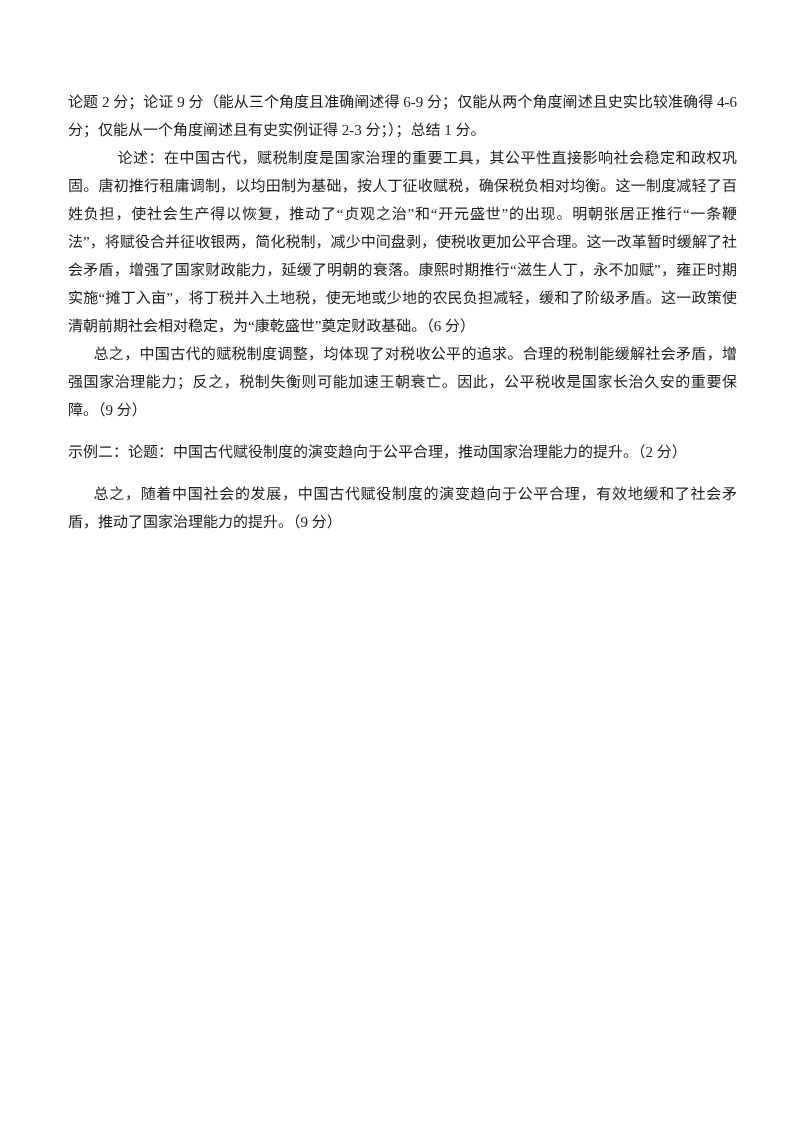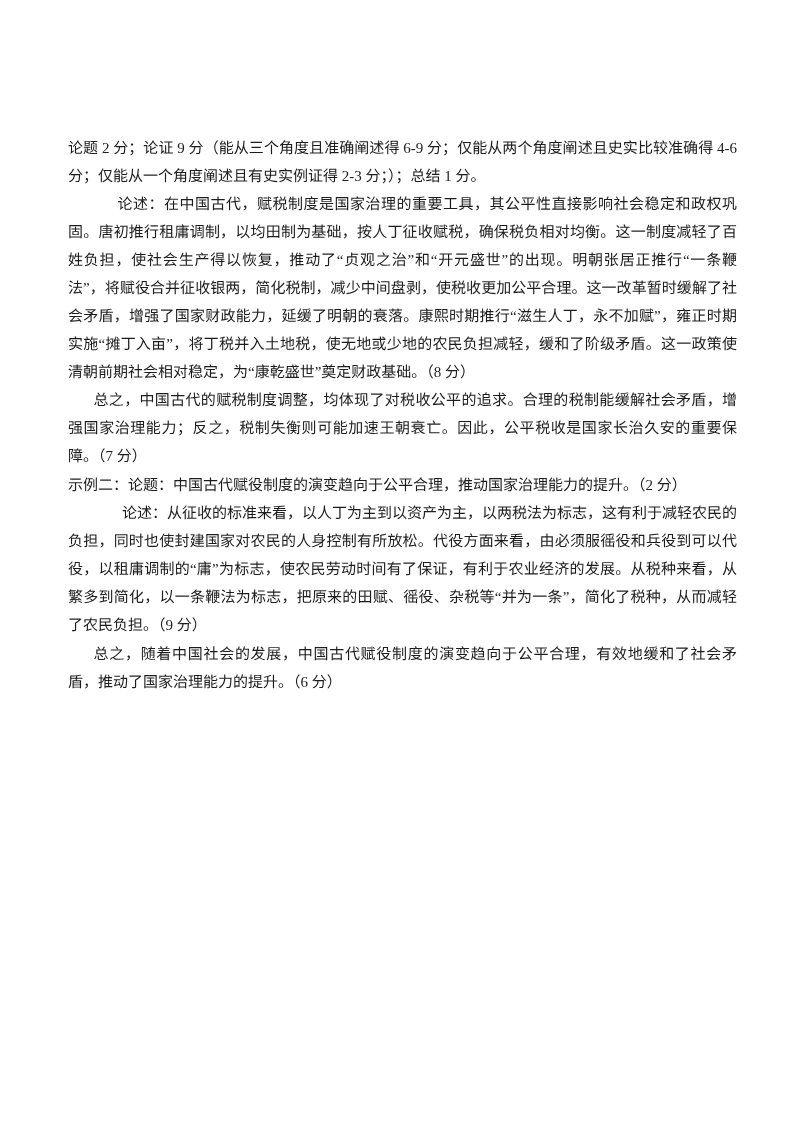--- a/index.html
+++ b/index.html
@@ -21,40 +21,39 @@
     font-family: "Liberation Serif", "DejaVu Serif", serif;
     font-size: 15px;
     line-height: 28px;
     color: #1c1c1c;
     text-align: justify;
   }
   .para {
     margin: 0;
     word-break: break-all;
   }
-  .indent-0  { text-indent: 0; margin-top: 46px; }
+  .indent-0  { text-indent: 0; }
   .indent-sm { text-indent: 1.7em; }
   .indent-lg { text-indent: 3.3em; }
   .indent-xl { text-indent: 3.6em; }
-  .gap-top   { margin-top: 1px; }
+  .gap-top   { margin-top: 14px; }
 </style>
 </head>
 <body>
 
 <div class="page">
   <div class="doc">
 
     <p class="para indent-0">论题 2 分；论证 9 分（能从三个角度且准确阐述得 6-9 分；仅能从两个角度阐述且史实比较准确得 4-6 分；仅能从一个角度阐述且有史实例证得 2-3 分；）；总结 1 分。</p>
 
 
-    <p class="para indent-lg">论述：在中国古代，赋税制度是国家治理的重要工具，其公平性直接影响社会稳定和政权巩固。唐初推行租庸调制，以均田制为基础，按人丁征收赋税，确保税负相对均衡。这一制度减轻了百姓负担，使社会生产得以恢复，推动了“贞观之治”和“开元盛世”的出现。明朝张居正推行“一条鞭法”，将赋役合并征收银两，简化税制，减少中间盘剥，使税收更加公平合理。这一改革暂时缓解了社会矛盾，增强了国家财政能力，延缓了明朝的衰落。康熙时期推行“滋生人丁，永不加赋”，雍正时期实施“摊丁入亩”，将丁税并入土地税，使无地或少地的农民负担减轻，缓和了阶级矛盾。这一政策使清朝前期社会相对稳定，为“康乾盛世”奠定财政基础。（8 分）</p>
+    <p class="para indent-lg">论述：在中国古代，赋税制度是国家治理的重要工具，其公平性直接影响社会稳定和政权巩固。唐初推行租庸调制，以均田制为基础，按人丁征收赋税，确保税负相对均衡。这一制度减轻了百姓负担，使社会生产得以恢复，推动了“贞观之治”和“开元盛世”的出现。明朝张居正推行“一条鞭法”，将赋役合并征收银两，简化税制，减少中间盘剥，使税收更加公平合理。这一改革暂时缓解了社会矛盾，增强了国家财政能力，延缓了明朝的衰落。康熙时期推行“滋生人丁，永不加赋”，雍正时期实施“摊丁入亩”，将丁税并入土地税，使无地或少地的农民负担减轻，缓和了阶级矛盾。这一政策使清朝前期社会相对稳定，为“康乾盛世”奠定财政基础。（6 分）</p>
 
-    <p class="para indent-sm">总之，中国古代的赋税制度调整，均体现了对税收公平的追求。合理的税制能缓解社会矛盾，增强国家治理能力；反之，税制失衡则可能加速王朝衰亡。因此，公平税收是国家长治久安的重要保障。（7 分）</p>
+    <p class="para indent-sm">总之，中国古代的赋税制度调整，均体现了对税收公平的追求。合理的税制能缓解社会矛盾，增强国家治理能力；反之，税制失衡则可能加速王朝衰亡。因此，公平税收是国家长治久安的重要保障。（9 分）</p>
 
     <p class="para indent-0 gap-top">示例二：论题：中国古代赋役制度的演变趋向于公平合理，推动国家治理能力的提升。（2 分）</p>
 
-    <p class="para indent-xl">论述：从征收的标准来看，以人丁为主到以资产为主，以两税法为标志，这有利于减轻农民的负担，同时也使封建国家对农民的人身控制有所放松。代役方面来看，由必须服徭役和兵役到可以代役，以租庸调制的“庸”为标志，使农民劳动时间有了保证，有利于农业经济的发展。从税种来看，从繁多到简化，以一条鞭法为标志，把原来的田赋、徭役、杂税等“并为一条”，简化了税种，从而减轻了农民负担。（9 分）</p>
 
-    <p class="para indent-sm gap-top">总之，随着中国社会的发展，中国古代赋役制度的演变趋向于公平合理，有效地缓和了社会矛盾，推动了国家治理能力的提升。（6 分）</p>
+    <p class="para indent-sm gap-top">总之，随着中国社会的发展，中国古代赋役制度的演变趋向于公平合理，有效地缓和了社会矛盾，推动了国家治理能力的提升。（9 分）</p>
 
 
   </div>
 </div>
 
 </body></html>

